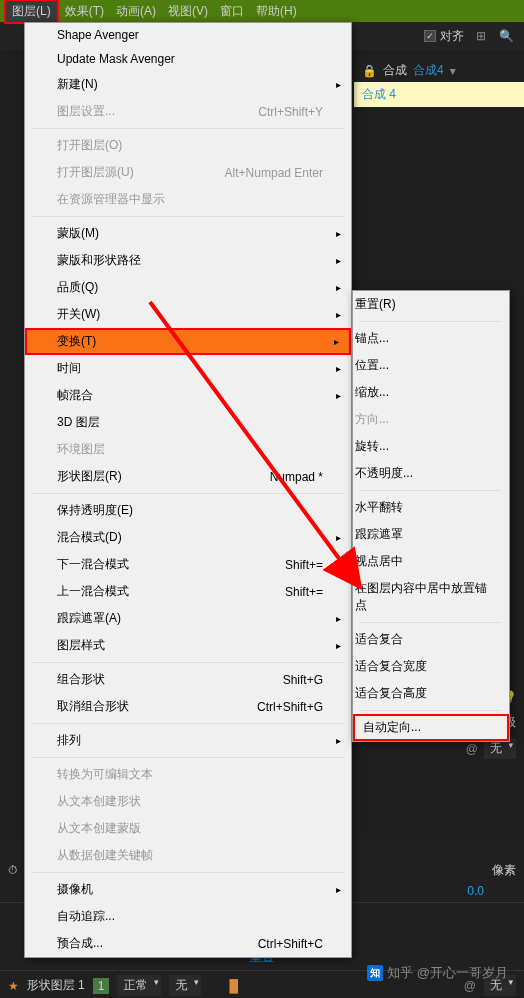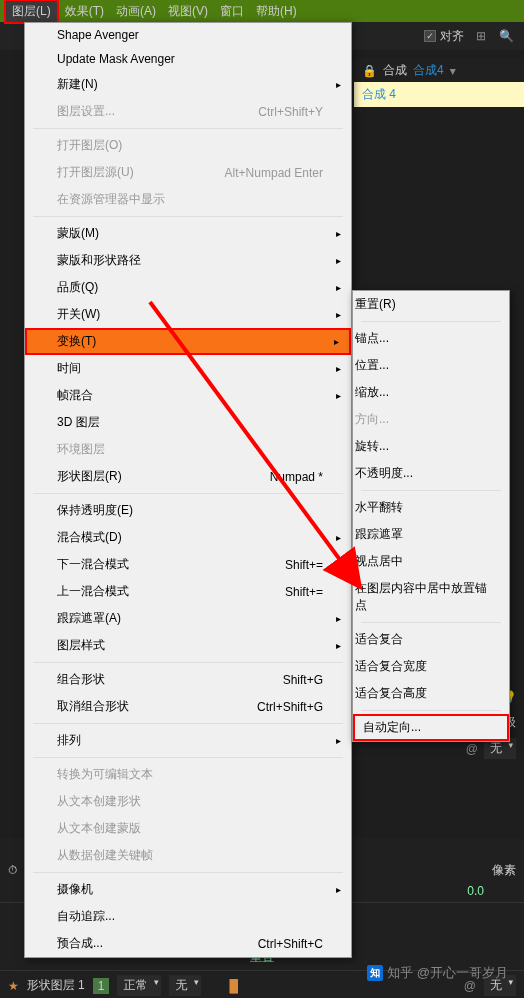--- a/index.html
+++ b/index.html
@@ -18,21 +18,21 @@
 .menu-item.has-sub::after { content: "▸"; position: absolute; right: 10px; font-size: 10px; }
 .menu-item.disabled { color: #999; }
 .menu-item.highlighted { background: #f97316; border: 2px solid red; padding: 3px 26px 3px 30px; }
 .menu-sep { height: 1px; background: #ddd; margin: 3px 8px; }
 .submenu { position: absolute; left: 352px; top: 290px; width: 158px; background: #f0f0f0; border: 1px solid #999; box-shadow: 2px 2px 8px rgba(0,0,0,0.5); z-index: 10; }
 .submenu .menu-item { padding: 5px 20px 5px 2px; }
 .submenu .menu-item.red-box { border: 2px solid red; padding: 3px 18px 3px 8px; }
 .arrow-svg { position: absolute; left: 140px; top: 292px; width: 240px; height: 310px; z-index: 20; pointer-events: none; }
 .timeline-area { position: absolute; bottom: 0; left: 0; right: 0; height: 160px; background: #202020; }
 .timeline-row { display: flex; align-items: center; padding: 4px 8px; gap: 8px; border-bottom: 1px solid #333; }
-.blue-val { color: #86efac; margin-top: 42px; }
+.blue-val { color: #0ea5e9; margin-top: 42px; }
 .orange-val { color: #d88a3a; }
 .dropdown-mini { background: #2a2a2a; padding: 2px 14px 2px 6px; position: relative; color: #ccc; }
 .dropdown-mini::after { content: "▾"; position: absolute; right: 3px; font-size: 9px; }
 .track-num { background: #4a7a44; padding: 1px 5px; }
 .watermark { position: absolute; bottom: 16px; right: 16px; color: #888; font-size: 13px; display: flex; align-items: center; gap: 4px; }
 .zhihu-icon { width: 16px; height: 16px; background: #0a6cd6; color:#fff; display:inline-flex; align-items:center; justify-content:center; font-size:10px; font-weight:bold; border-radius:2px; }
 .icon-strip { position: absolute; right: 8px; display: flex; gap: 6px; align-items: center; }
 .small-ico { width:14px; height:14px; color:#888; }
 </style>
 </head>

